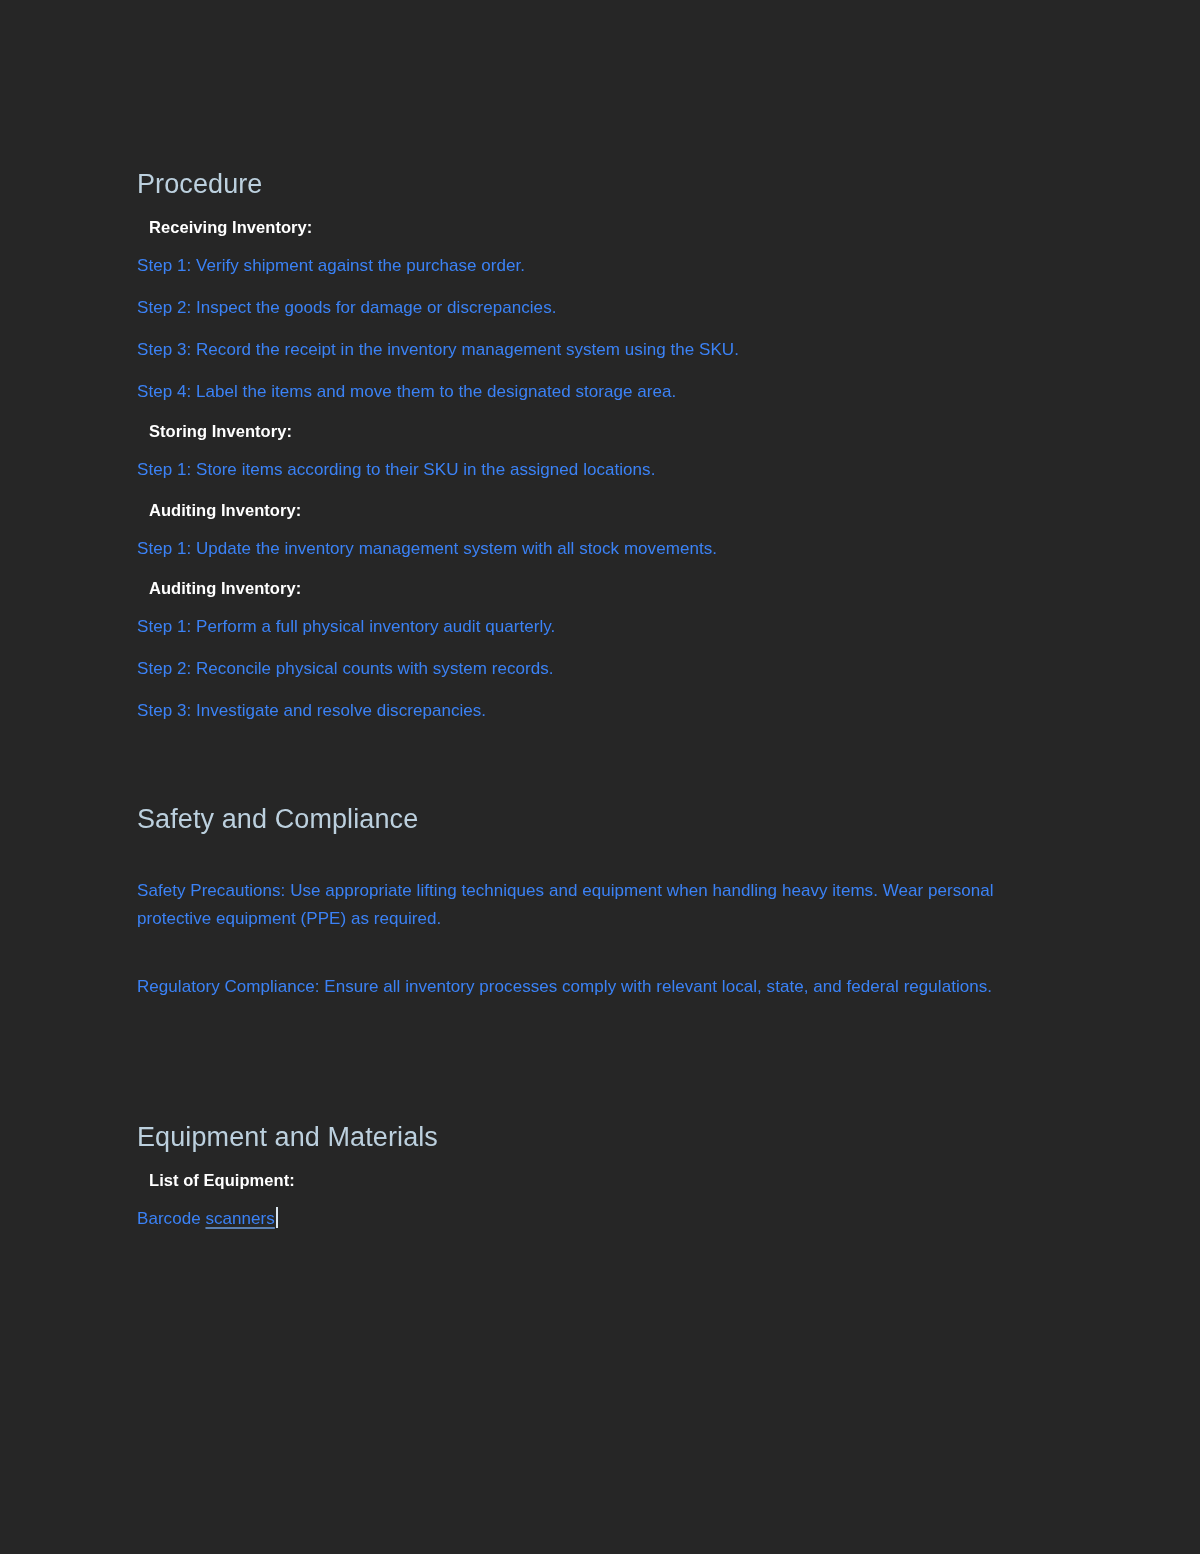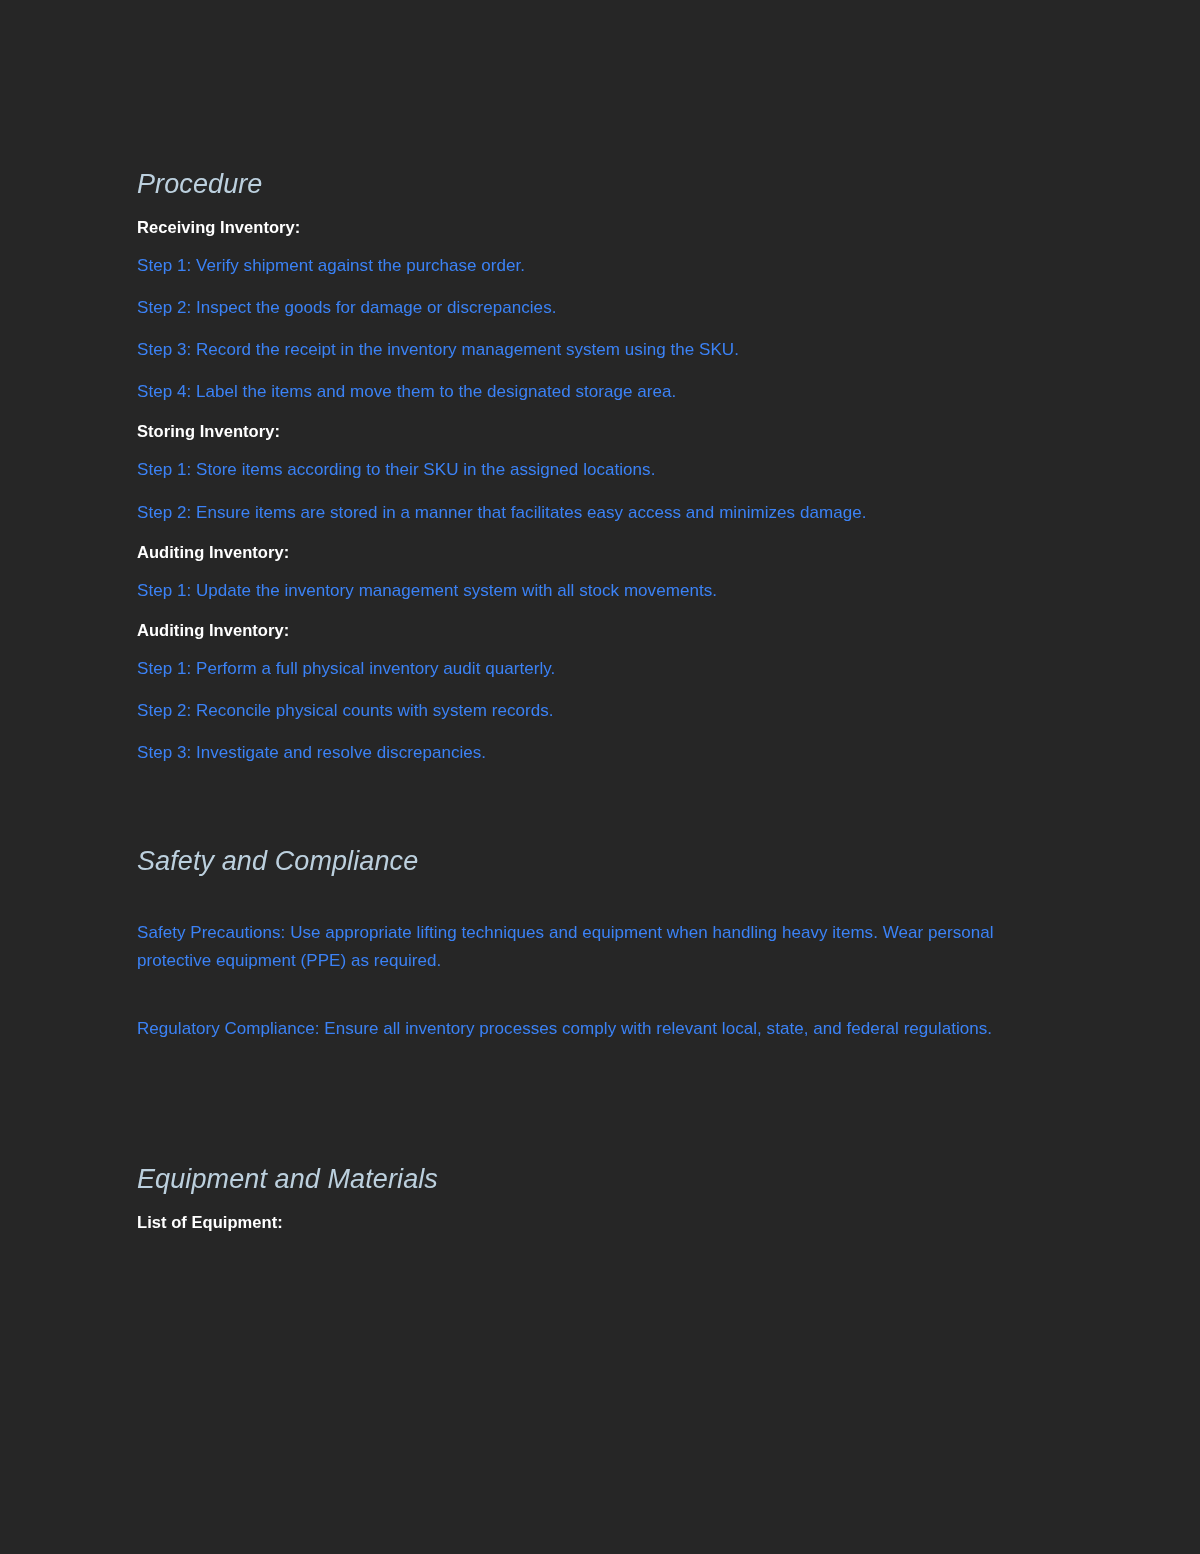--- a/index.html
+++ b/index.html
@@ -29,29 +29,28 @@
   .section { }
 
   .section-heading {
     color: #bcd0de;
     font-size: 27px;
     font-weight: 400;
     line-height: 1.25;
     letter-spacing: 0.1px;
     margin: 0 0 14px 0;
     padding: 0;
-    font-style: italic;
   }
 
   .sub-heading {
     color: #ffffff;
     font-size: 16.5px;
     font-weight: 700;
     line-height: 1.35;
-    margin: 0 0 14px 0;
+    margin: 0 0 14px 12px;
     letter-spacing: 0.05px;
   }
 
   .para {
     color: #3b82f6;
     font-size: 17px;
     font-weight: 400;
     line-height: 1.65;
     margin: 0 0 14px 0;
     letter-spacing: 0.05px;
@@ -96,21 +95,20 @@
         <p class="sub-heading">Receiving Inventory:</p>
         <p class="para step">Step 1: Verify shipment against the purchase order.</p>
         <p class="para step">Step 2: Inspect the goods for damage or discrepancies.</p>
         <p class="para step">Step 3: Record the receipt in the inventory management system using the SKU.</p>
         <p class="para step">Step 4: Label the items and move them to the designated storage area.</p>
       </div>
 
       <div>
         <p class="sub-heading">Storing Inventory:</p>
         <p class="para step">Step 1: Store items according to their SKU in the assigned locations.</p>
-        <p class="para step">Step 2: Ensure items are stored in a manner that facilitates easy access and minimizes damage.</p>
       </div>
 
       <div>
         <p class="sub-heading">Auditing Inventory:</p>
         <p class="para step">Step 1: Update the inventory management system with all stock movements.</p>
       </div>
 
       <div>
         <p class="sub-heading">Auditing Inventory:</p>
         <p class="para step">Step 1: Perform a full physical inventory audit quarterly.</p>
@@ -125,16 +123,17 @@
       <h2 class="section-heading">Safety and Compliance</h2>
       <p class="para wrap">Safety Precautions: Use appropriate lifting techniques and equipment when handling heavy items. Wear personal protective equipment (PPE) as required.</p>
       <p class="para wrap">Regulatory Compliance: Ensure all inventory processes comply with relevant local, state, and federal regulations.</p>
     </section>
 
     <div class="spacer-xl"></div>
 
     <section class="section">
       <h2 class="section-heading">Equipment and Materials</h2>
       <p class="sub-heading">List of Equipment:</p>
+      <p class="para"><span>Barcode </span><span class="misspelled">scanners</span><span class="caret"></span></p>
     </section>
 
   </div>
 </div>
 
 </body></html>

